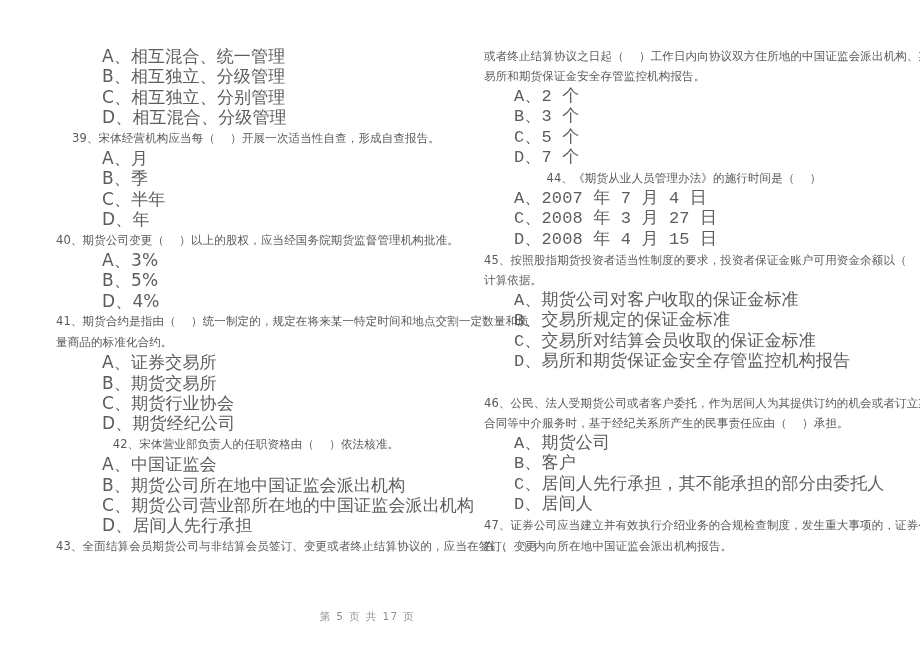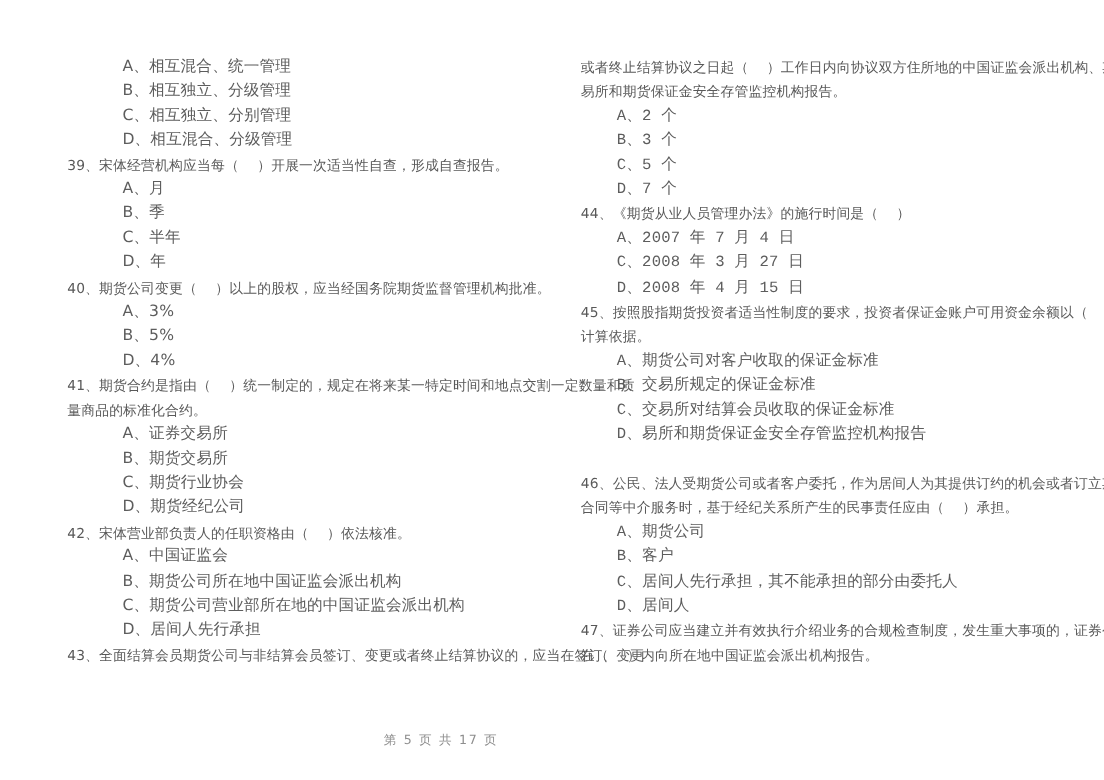--- a/index.html
+++ b/index.html
@@ -44,26 +44,27 @@
   .q-line {
     font-size: 11.5px;
     line-height: 20.4px;
     letter-spacing: 0.15px;
     color: #595959;
     white-space: pre;
     text-indent: 0;
   }
   .q-stem {
     padding-left: 0px;
+    text-align: center;
   }
   .q-cont {
     padding-left: 0px;
   }
   .opt-line {
-    font-size: 13px;
+    font-size: 17px;
     line-height: 20.4px;
     letter-spacing: 0.15px;
     color: #5d5d5d;
     padding-left: 46px;
     white-space: pre;
   }
   .col-right .q-line { color: #595959; }
   .col-right .opt-line { padding-left: 30px; font-family: Liberation Mono, monospace; }
 
   .spacer-blank {

